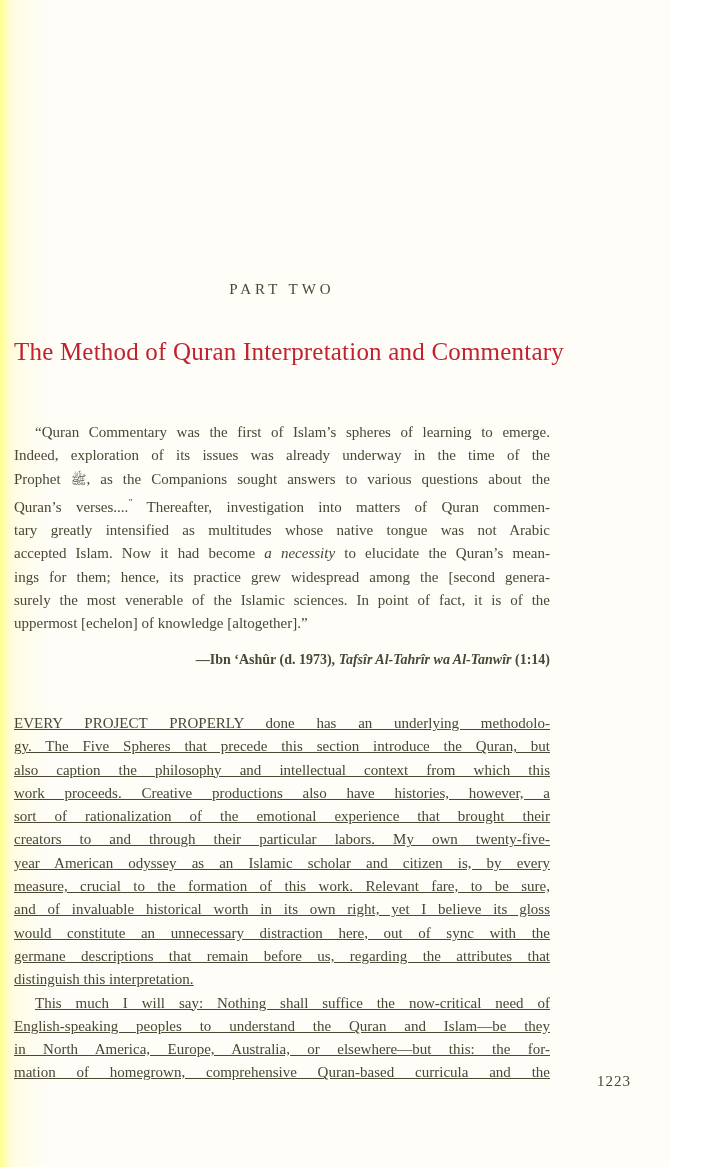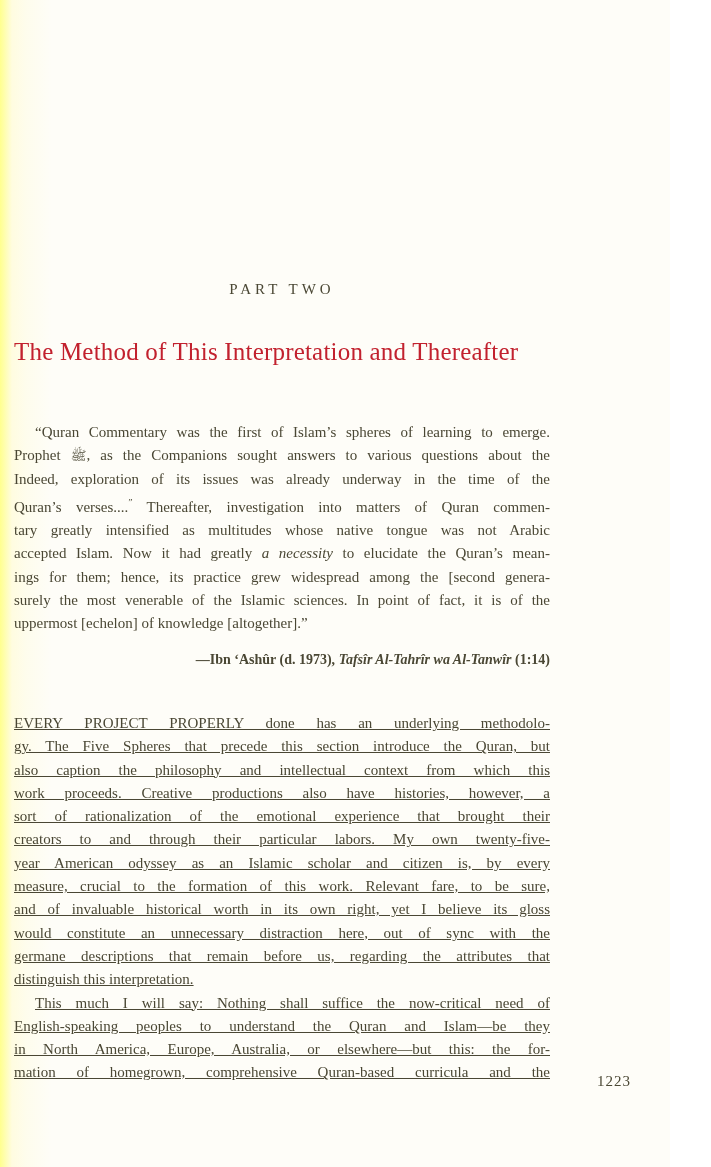--- a/index.html
+++ b/index.html
@@ -72,28 +72,28 @@
     letter-spacing: 1px;
     color: var(--ink, #4a4734);
   }
 </style>
 </head>
 <body>
 
 <div class="page" style="--title-red: #c2212e; --ink: #4a4734; --paper: #fefdf8; --edge: #ffff8e;">
   <div class="edge"></div>
   <div class="part-label">PART TWO</div>
-  <div class="title">The Method of This Interpretation and Thereafter</div>
+  <div class="title">The Method of Quran Interpretation and Commentary</div>
   <div class="quote" id="quote-block">
       <div class="tline indent"><span>“Quran Commentary was the first of Islam’s spheres of learning to emerge.</span></div>
+      <div class="tline"><span>Indeed, exploration of its issues was already underway in the time of the</span></div>
       <div class="tline"><span>Prophet </span><span class="pbuh">ﷺ</span><span>, as the Companions sought answers to various questions about the</span></div>
-      <div class="tline"><span>Indeed, exploration of its issues was already underway in the time of the</span></div>
       <div class="tline"><span>Quran’s verses....</span><span class="sup">”</span><span> Thereafter, investigation into matters of Quran commen-</span></div>
       <div class="tline"><span>tary greatly intensified as multitudes whose native tongue was not Arabic</span></div>
-      <div class="tline"><span>accepted Islam. Now it had greatly </span><span class="i">a necessity</span><span> to elucidate the Quran’s mean-</span></div>
+      <div class="tline"><span>accepted Islam. Now it had become </span><span class="i">a necessity</span><span> to elucidate the Quran’s mean-</span></div>
       <div class="tline"><span>ings for them; hence, its practice grew widespread among the [second genera-</span></div>
       <div class="tline"><span>surely the most venerable of the Islamic sciences. In point of fact, it is of the</span></div>
       <div class="tline last"><span>uppermost [echelon] of knowledge [altogether].”</span></div>
     </div>
   <div class="attribution" id="attribution-line"><span>—Ibn ‘Ashûr (d. 1973), </span><span class="i">Tafsîr Al-Tahrîr wa Al-Tanwîr</span><span> (1:14)</span></div>
   <div class="body-text" id="body-block">
       <div>
         <div class="tline"><span>EVERY PROJECT PROPERLY done has an underlying methodolo-</span></div>
         <div class="tline"><span>gy. The Five Spheres that precede this section introduce the Quran, but</span></div>
         <div class="tline"><span>also caption the philosophy and intellectual context from which this</span></div>

